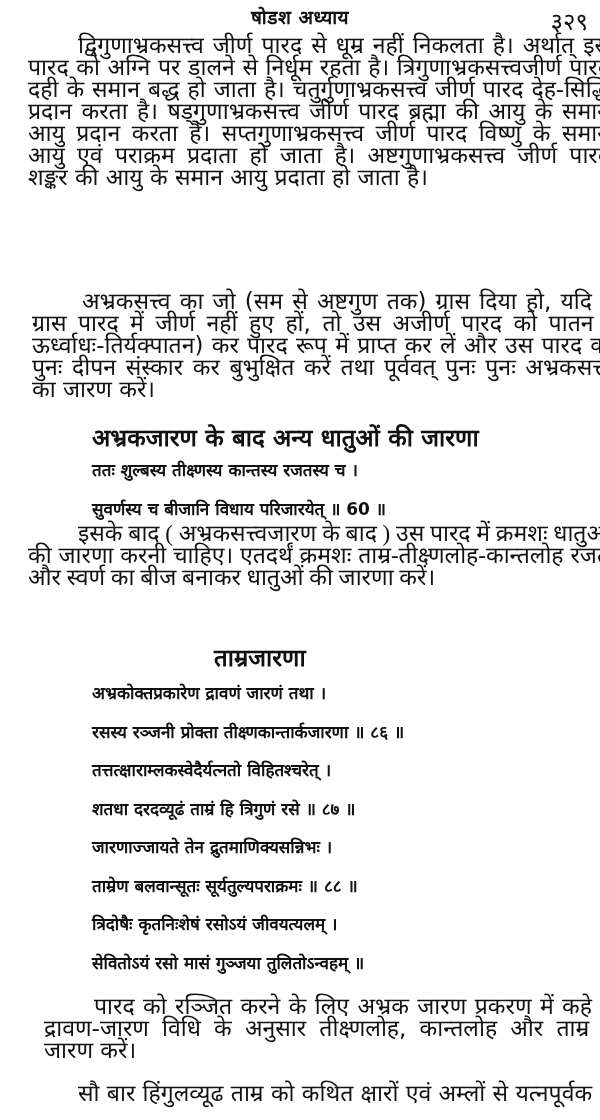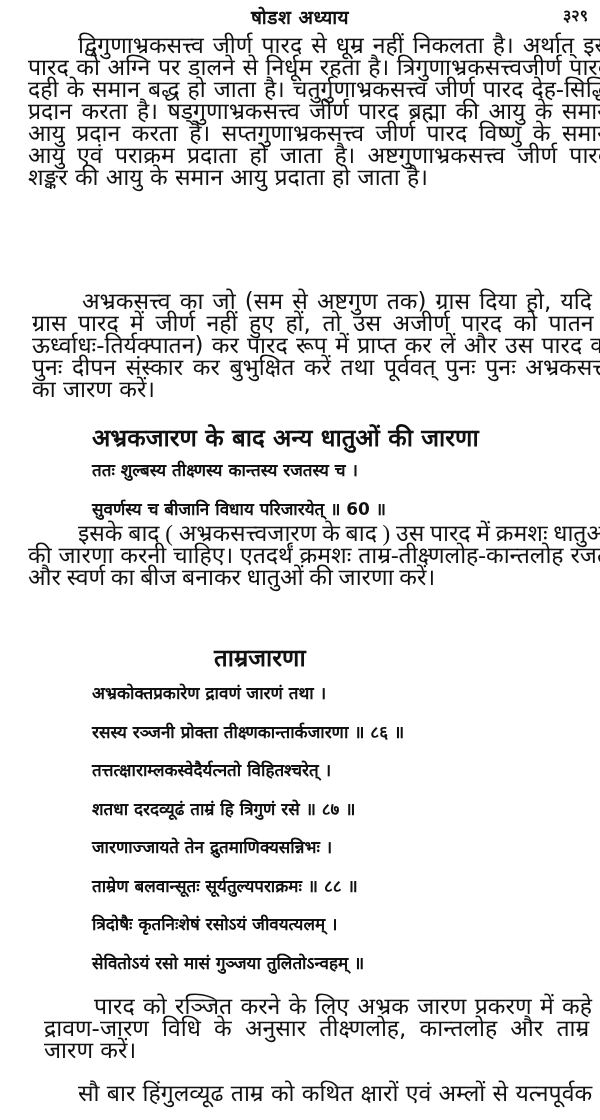--- a/index.html
+++ b/index.html
@@ -8,21 +8,21 @@
     font-family: "DejaVu Sans", "Liberation Sans", sans-serif;
     color: #111111;
   }
   .page { position: absolute; left: 0; top: 0; width: 600px; height: 1120px; }
   .header { position: absolute; top: 4px; left: 0; width: 600px; height: 34px; }
   .header-title {
     position: absolute; left: 0; width: 600px; top: 0; text-align: center;
     font-size: 19px; font-weight: bold; letter-spacing: 0.5px;
   }
   .page-number {
-    position: absolute; right: 12px; top: 0; font-size: 16px; font-weight: bold;
+    position: absolute; right: 12px; top: 0; font-size: 24px; font-weight: normal;
   }
   .prose {
     position: absolute; left: 28px; width: 582px;
     font-size: 23px; line-height: 22px; text-align: justify;
     text-align-last: left;
   }
   .prose .indent { display: inline-block; width: 50px; }
   .verse-block { position: absolute; left: 92px; width: 480px; font-size: 17px; font-weight: bold; }
   .verse-line { height: 38.5px; line-height: 38.5px; white-space: nowrap; }
   .section-heading {

